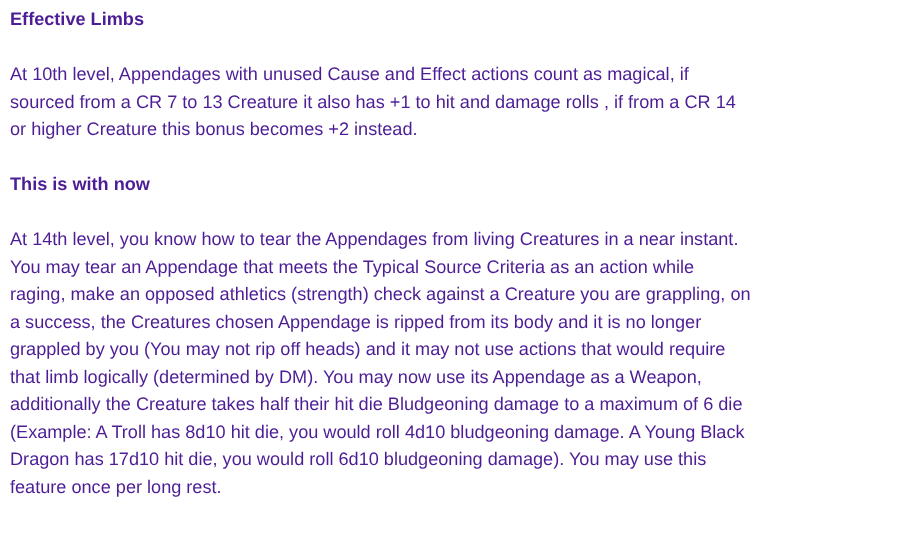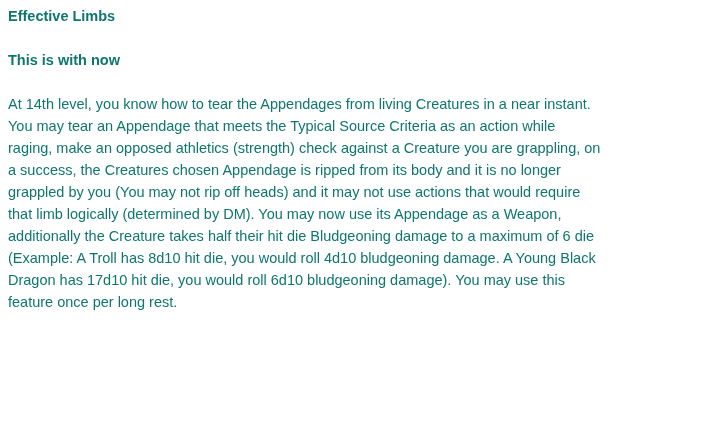--- a/index.html
+++ b/index.html
@@ -11,40 +11,43 @@
     position: relative;
     width: 724px;
     height: 430px;
     background: #ffffff;
     overflow: hidden;
     box-sizing: border-box;
     padding: 5px 10px 0 8px;
     font-family: "Liberation Sans", sans-serif;
     font-size: 14.5px;
     line-height: 22px;
-    color: #0f766e;
+    color: #4c1d95;
     -webkit-font-smoothing: antialiased;
   }
   .doc-heading {
     font-weight: bold;
     margin: 0 0 22px 0;
     white-space: pre-line;
   }
   .doc-paragraph {
     margin: 0 0 22px 0;
     white-space: pre-line;
   }
 </style>
 </head>
 <body>
 
 <div class="page">
 
   <div class="doc-heading">Effective Limbs</div>
 
+  <div class="doc-paragraph">At 10th level, Appendages with unused Cause and Effect actions count as magical, if
+sourced from a CR 7 to 13 Creature it also has +1 to hit and damage rolls , if from a CR 14
+or higher Creature this bonus becomes +2 instead.</div>
 
   <div class="doc-heading">This is with now</div>
 
   <div class="doc-paragraph">At 14th level, you know how to tear the Appendages from living Creatures in a near instant.
 You may tear an Appendage that meets the Typical Source Criteria as an action while
 raging, make an opposed athletics (strength) check against a Creature you are grappling, on
 a success, the Creatures chosen Appendage is ripped from its body and it is no longer
 grappled by you (You may not rip off heads) and it may not use actions that would require
 that limb logically (determined by DM). You may now use its Appendage as a Weapon,
 additionally the Creature takes half their hit die Bludgeoning damage to a maximum of 6 die

